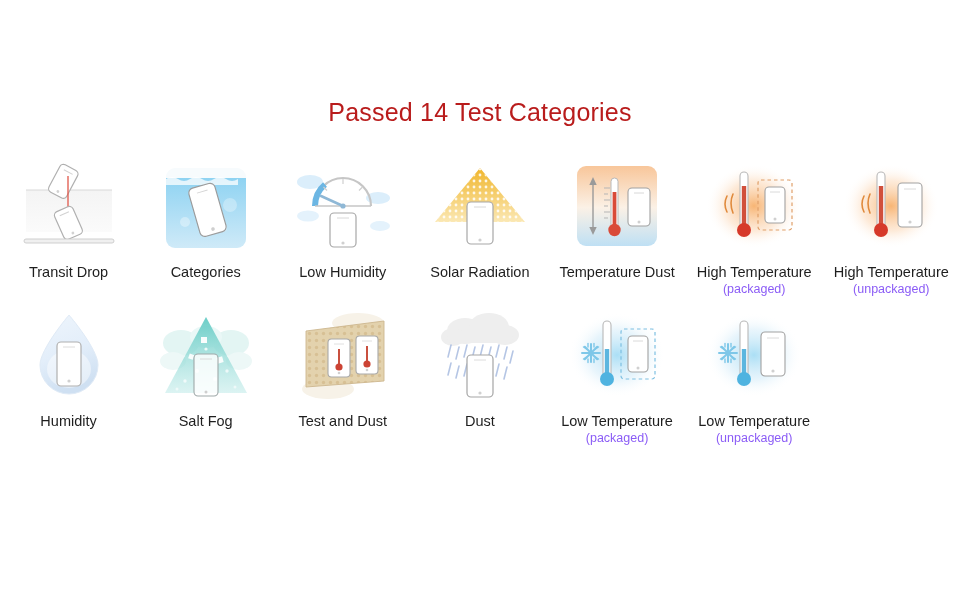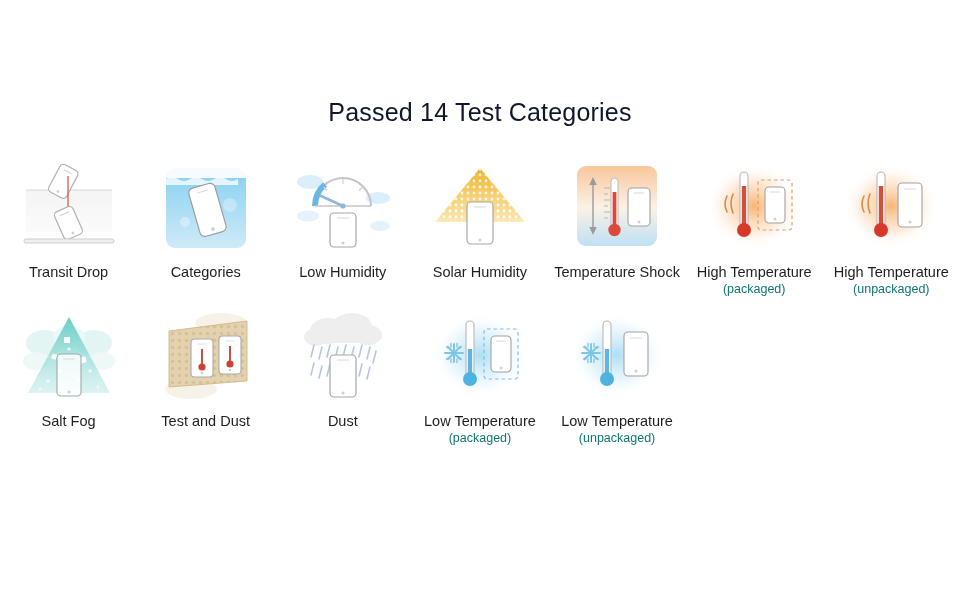--- a/index.html
+++ b/index.html
@@ -22,21 +22,21 @@
   }
   .title {
     position: absolute;
     top: 98px;
     left: 0;
     width: 960px;
     text-align: center;
     font-size: 25px;
     font-weight: 400;
     letter-spacing: 0.2px;
-    color: #0f172a;
+    color: #b91c1c;
   }
   .grid {
     position: absolute;
     top: 160px;
     left: 0;
     width: 828px;
     display: flex;
     flex-direction: column;
   }
   .row {
@@ -61,21 +61,21 @@
     font-size: 14.5px;
     line-height: 17px;
     text-align: center;
     color: #1e1e1e;
     max-width: 132px;
   }
   .sublabel {
     font-size: 12.5px;
     line-height: 16px;
     text-align: right;
-    color: #0f766e;
+    color: #8b5cf6;
   }
 </style>
 </head>
 <body>
 
 <div class="page">
 
   <div class="title">Passed 14 Test Categories</div>
 
   <div class="grid">
@@ -184,21 +184,21 @@
             </defs>
             <polygon points="51,8 96,62 6,62" fill="url(#srG)"></polygon>
             <g clip-path="url(#srClip)">
                 <rect x="6" y="8" width="90" height="54" fill="url(#srDots)"></rect>
               </g>
             <rect x="38" y="42" width="26" height="42" rx="4" fill="#ffffff" stroke="#a7a7a7" stroke-width="1.2"></rect>
             <line x1="45" y1="47" x2="57" y2="47" stroke="#d8d8d8" stroke-width="1"></line>
             <circle cx="51" cy="80" r="1.6" fill="#d0d0d0"></circle>
           </svg>
         </div>
-        <div class="label">Solar Humidity</div>
+        <div class="label">Solar Radiation</div>
       </div>
 
       <div class="cell">
         <div class="icon-box">
           <svg viewBox="0 0 102 92" width="102" height="92">
             <defs>
               <linearGradient id="tsBg" x1="0" y1="0" x2="0" y2="1">
                 <stop offset="0%" stop-color="#f8c69a"></stop>
                   <stop offset="52%" stop-color="#fbf1e6"></stop>
                 <stop offset="100%" stop-color="#bfe0f4"></stop>
@@ -217,21 +217,21 @@
                 <line x1="38" y1="58" x2="42" y2="58"></line>
             </g>
             <rect x="45" y="18" width="7" height="50" rx="3.5" fill="#ffffff" stroke="#b9b9b9" stroke-width="1"></rect>
             <rect x="46.6" y="32" width="3.8" height="34" fill="#d94a38"></rect>
             <circle cx="48.5" cy="70" r="6.2" fill="#d94a38"></circle>
             <rect x="62" y="28" width="22" height="38" rx="4" fill="#ffffff" stroke="#a2a2a2" stroke-width="1.1"></rect>
             <line x1="68" y1="33" x2="78" y2="33" stroke="#d8d8d8" stroke-width="1"></line>
             <circle cx="73" cy="62" r="1.5" fill="#d0d0d0"></circle>
           </svg>
         </div>
-        <div class="label">Temperature Shock</div>
+        <div class="label">Temperature Dust</div>
       </div>
 
       <div class="cell">
         <div class="icon-box">
           <svg viewBox="0 0 102 92" width="102" height="92">
             <defs>
               <radialGradient id="htpGlow" cx="50%" cy="50%" r="50%">
                 <stop offset="0%" stop-color="#f6a85c" stop-opacity="0.85"></stop>
                 <stop offset="60%" stop-color="#fbd2ac" stop-opacity="0.45"></stop>
                 <stop offset="100%" stop-color="#ffffff" stop-opacity="0"></stop>
@@ -280,20 +280,40 @@
         </div>
         <div class="label">High Temperature</div>
         <div class="sublabel">(unpackaged)</div>
       </div>
 
     </div>
 
     <div class="row row2">
 
 
+      <div class="cell">
+        <div class="icon-box">
+          <svg viewBox="0 0 102 92" width="102" height="92">
+            <defs>
+              <linearGradient id="hmD" x1="0" y1="0" x2="0.3" y2="1">
+                <stop offset="0%" stop-color="#eef5fc"></stop>
+                  <stop offset="55%" stop-color="#e3eefa"></stop>
+                <stop offset="100%" stop-color="#cfe0f2"></stop>
+              </linearGradient>
+            </defs>
+            <path d="M51 6 C51 6 80 40 80 56 A29 29 0 0 1 22 56 C22 40 51 6 51 6 Z" fill="url(#hmD)"></path>
+            <path d="M51 6 C51 6 80 40 80 56 A29 29 0 0 1 22 56 C22 40 51 6 51 6 Z" fill="none" stroke="#dfeaf6" stroke-width="1"></path>
+            <ellipse cx="51" cy="60" rx="22" ry="19" fill="#ffffff" opacity="0.45"></ellipse>
+            <rect x="39" y="33" width="24" height="44" rx="4" fill="#ffffff" stroke="#b0b0b0" stroke-width="1.2"></rect>
+            <line x1="45" y1="38" x2="57" y2="38" stroke="#dcdcdc" stroke-width="1"></line>
+            <circle cx="51" cy="72" r="1.6" fill="#d0d0d0"></circle>
+          </svg>
+        </div>
+        <div class="label">Humidity</div>
+      </div>
 
       <div class="cell">
         <div class="icon-box">
           <svg viewBox="0 0 102 92" width="102" height="92">
             <defs>
               <linearGradient id="sfG" x1="0" y1="0" x2="0" y2="1">
                 <stop offset="0%" stop-color="#5ec9c2" stop-opacity="0.92"></stop>
                 <stop offset="100%" stop-color="#bfeae8" stop-opacity="0.55"></stop>
               </linearGradient>
               <clipPath id="sfClip">

